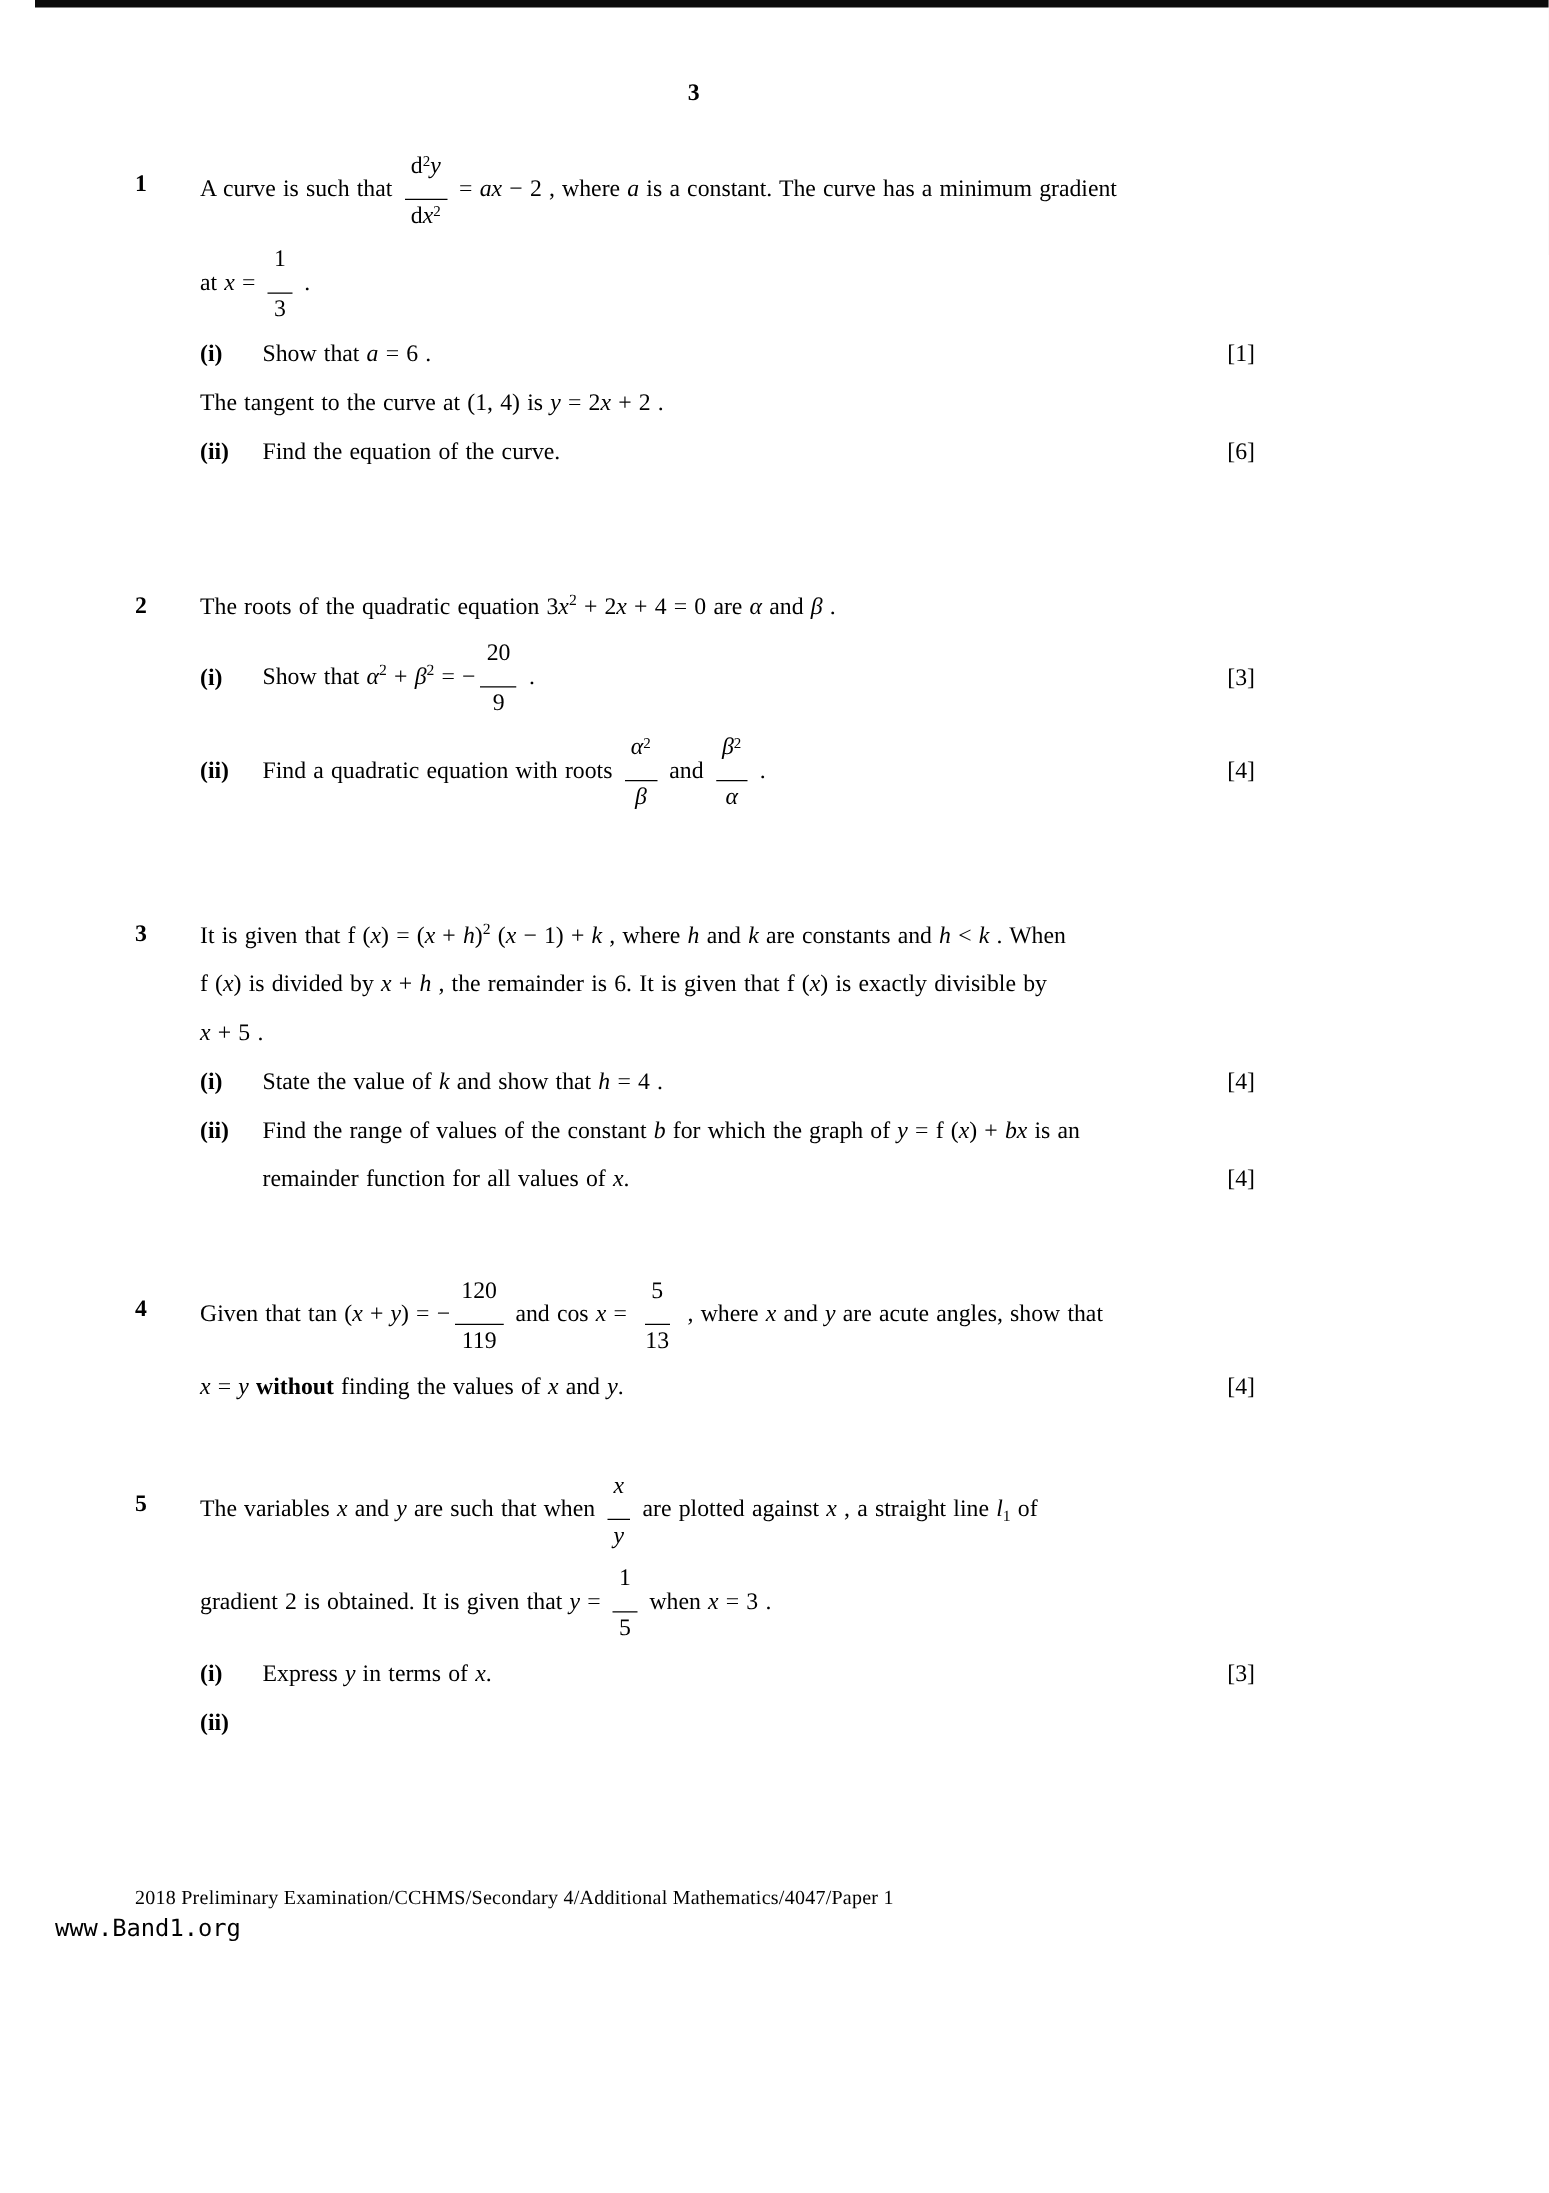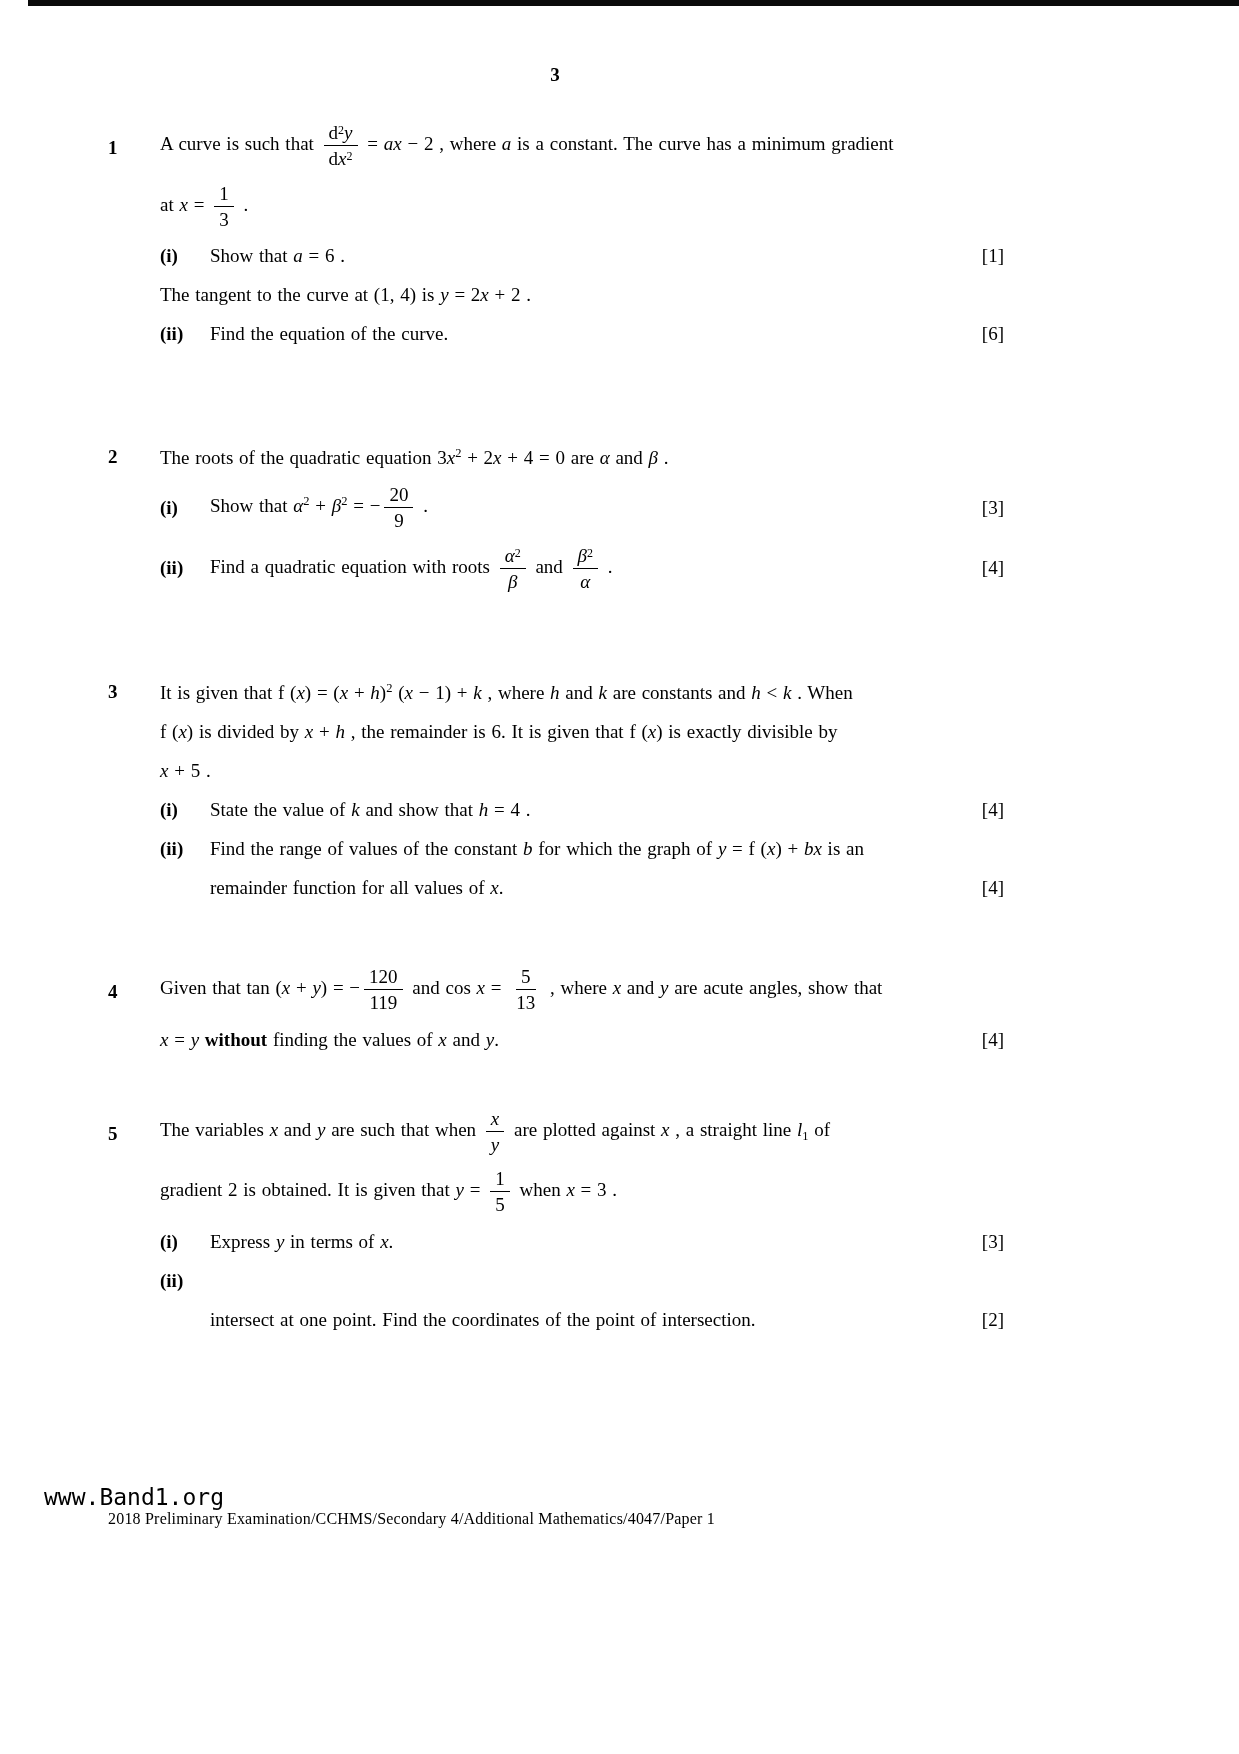--- a/index.html
+++ b/index.html
@@ -30,26 +30,26 @@
   .content { flex:none; word-spacing:1px; }
   .mark { position:absolute; right:0; top:50%; transform:translateY(-50%); }
 
   .it { font-style:italic; }
   .bd { font-weight:bold; }
   .sup { font-size:12.5px; position:relative; top:-7px; }
   .sub { font-size:12.5px; position:relative; top:4px; }
 
   .frac { display:inline-flex; flex-direction:column; align-items:center;
           vertical-align:middle; margin:0 4px; line-height:1.12; text-align:center; }
-  .frac .num { display:block; padding:0 5px 2px; border-bottom:1.6px solid #000; }
+  .frac .num { display:block; padding:0 5px 16px; border-bottom:1.6px solid #000; }
   .frac .den { display:block; padding:2px 5px 0; }
   .frac .sup { top:-5px; font-size:12px; }
 
   .footer { position:absolute; left:108px; top:1510px; font-size:16px; letter-spacing:0.2px; }
-  .watermark { position:absolute; left:44px; top:1484px; font-size:23px;
+  .watermark { position:absolute; left:44px; top:1532px; font-size:19px;
                font-family:"DejaVu Sans Mono", monospace; color:#000; }
 </style>
 </head>
 <body>
 
 <div class="scan-edge"></div>
 
 <div class="pagenum">3</div>
 
 <div class="questions">
@@ -162,22 +162,18 @@
           </span><span class="tx"> when </span><span class="it">x</span><span class="tx"> = 3 .</span></span>
       </div>
       <div class="row ind">
         <span class="label">(i)</span>
         <span class="content"><span class="tx">Express </span><span class="it">y</span><span class="tx"> in terms of </span><span class="it">x</span><span class="tx">.</span></span>
         <span class="mark">[3]</span>
       </div>
       <div class="row ind">
         <span class="label">(ii)</span>
       </div>
-      <div class="row cont">
-        <span class="content"><span class="tx">intersect at one point. Find the coordinates of the point of intersection.</span></span>
-        <span class="mark">[2]</span>
-      </div>
     </div>
   </div>
 
 <div class="footer">2018 Preliminary Examination/CCHMS/Secondary 4/Additional Mathematics/4047/Paper 1</div>
 
 <div class="watermark">www.Band1.org</div>
 
 </body></html>

